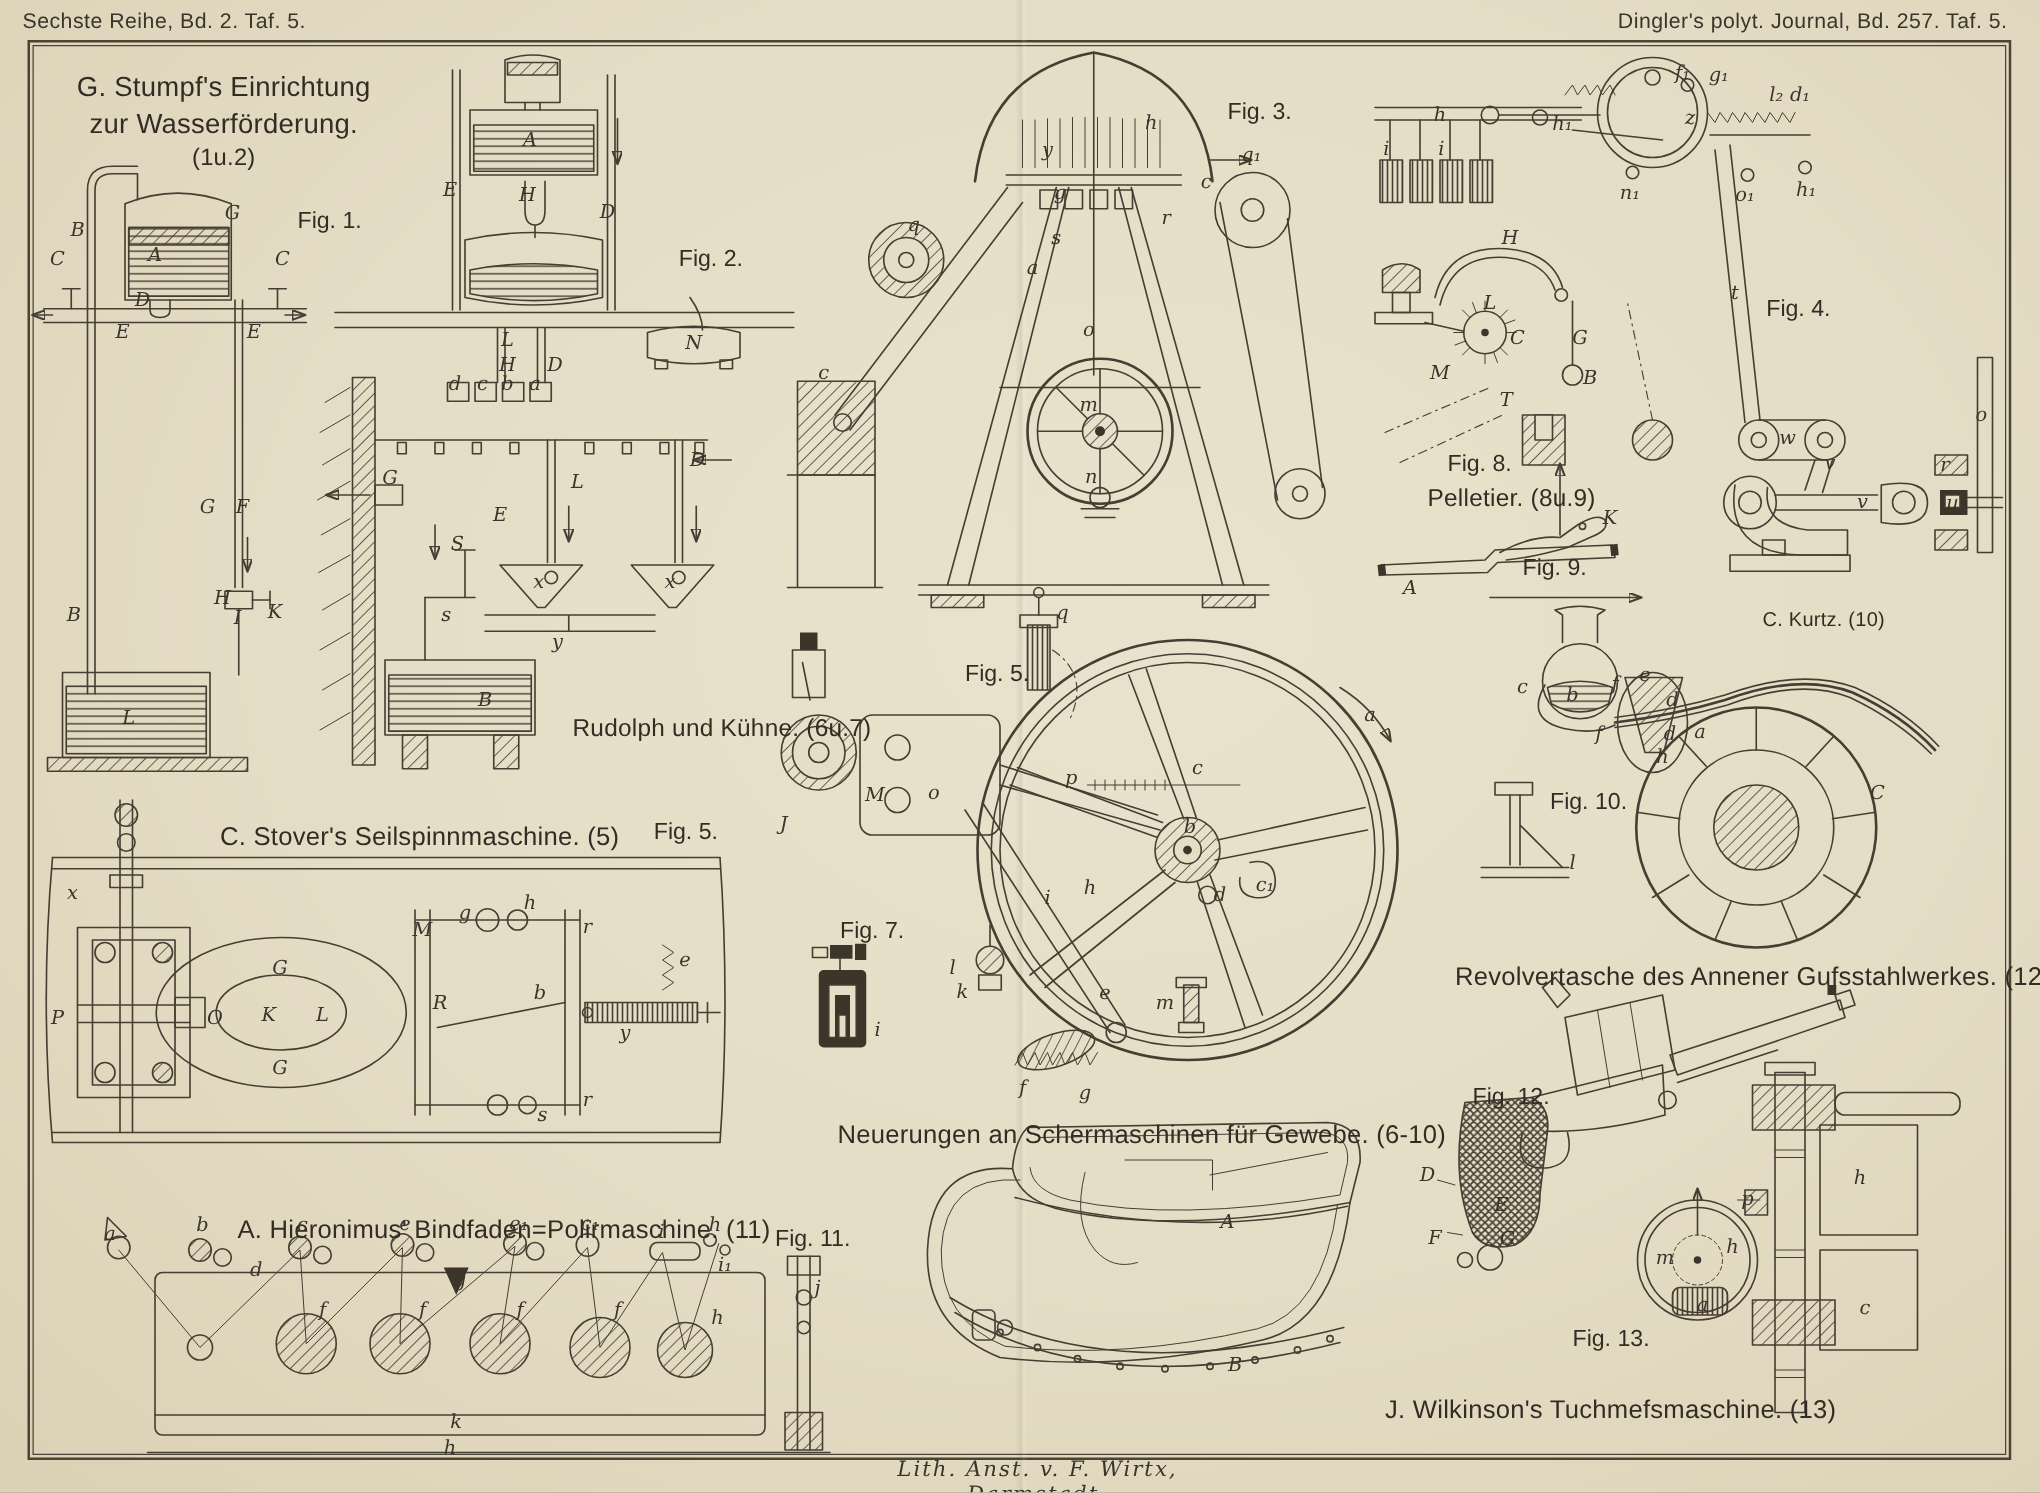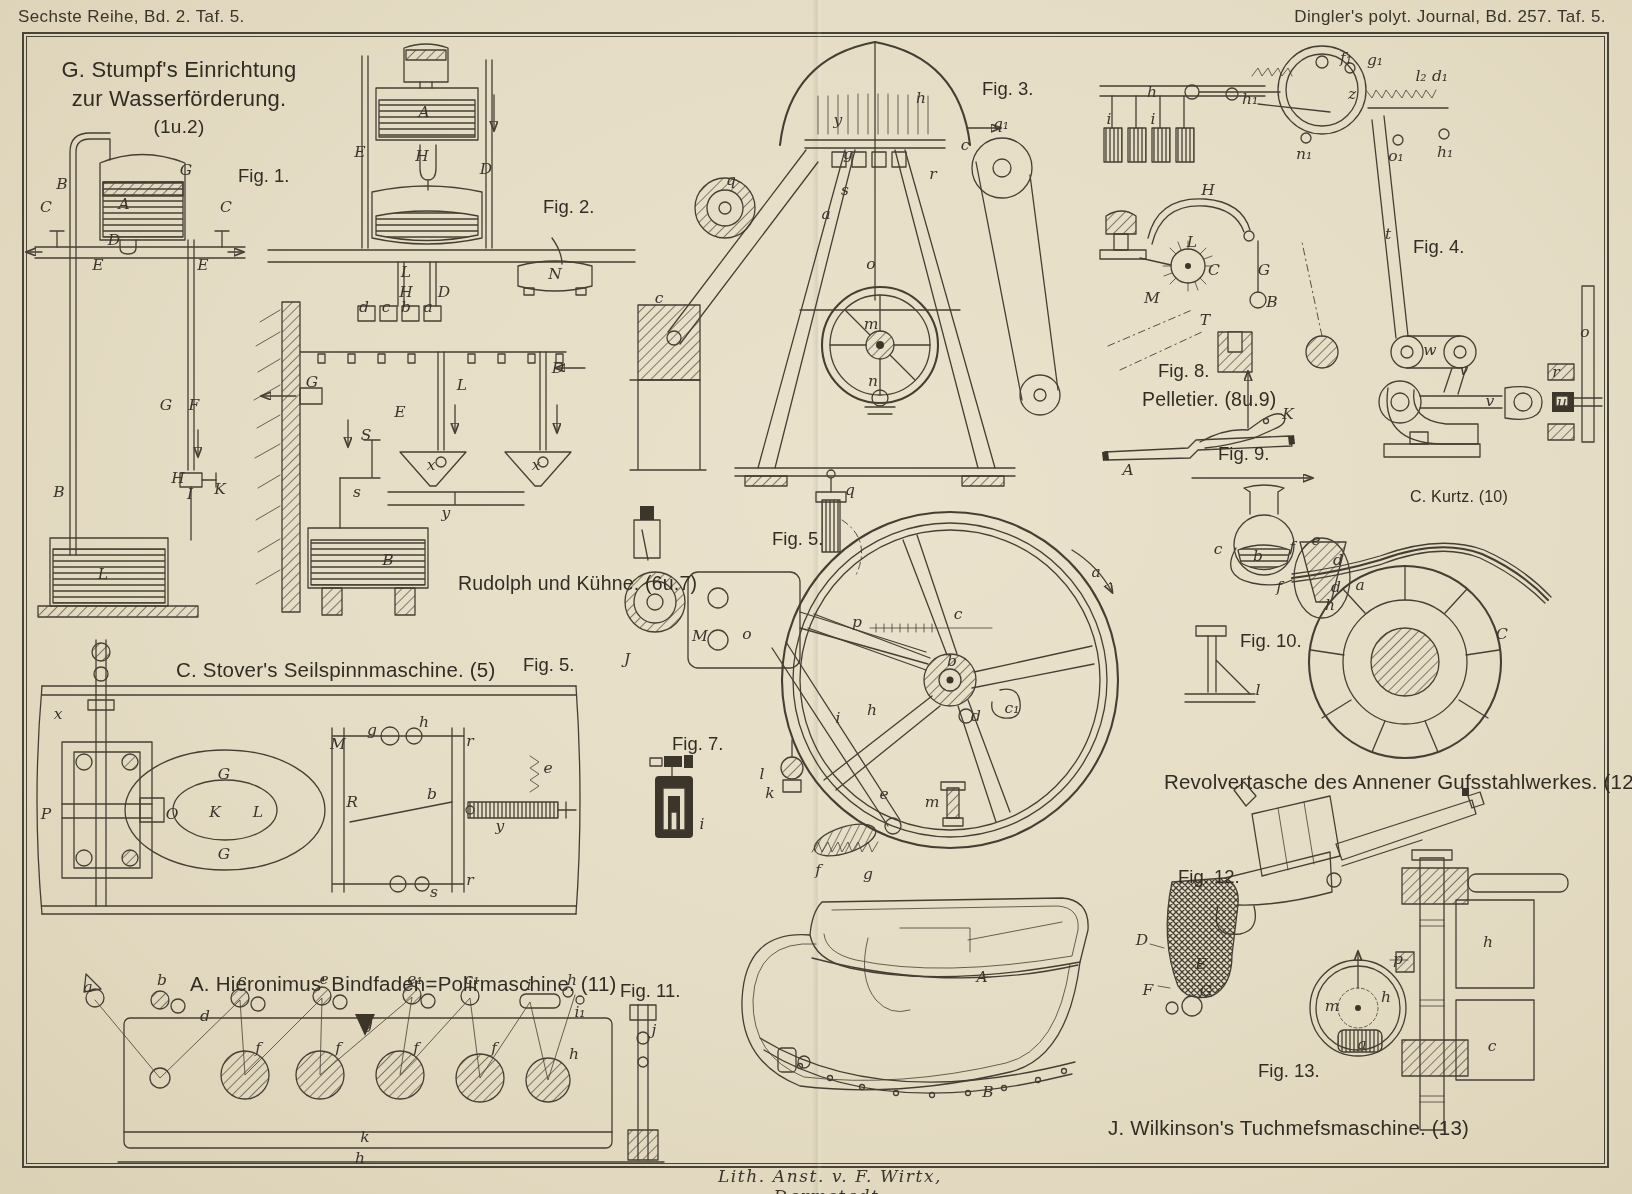--- a/index.html
+++ b/index.html
@@ -467,20 +467,21 @@
     <span class="sub">(1u.2)</span>
   </div>
 
 
   <span class="sec" style="left:176px;top:658px;">C. Stover's Seilspinnmaschine. (5)</span>
   <span class="sec" style="left:458px;top:572px;font-size:19.5px;">Rudolph und Kühne. (6u.7)</span>
   <span class="sec" style="left:1142px;top:388px;font-size:19.5px;">Pelletier. (8u.9)</span>
   <span class="sec" style="left:1400px;top:488px;font-size:16px;margin-left:10px;">C. Kurtz. (10)</span>
   <span class="sec" style="left:190px;top:972px;">A. Hieronimus' Bindfaden=Polirmaschine. (11)</span>
   <span class="sec" style="left:1164px;top:770px;">Revolvertasche des Annener Gufsstahlwerkes. (12)</span>
+  <span class="sec" style="left:670px;top:896px;">Neuerungen an Schermaschinen für Gewebe. (6-10)</span>
   <span class="sec" style="left:1108px;top:1116px;">J. Wilkinson's Tuchmefsmaschine. (13)</span>
 
   <span class="credit">Lith. Anst. v. F. Wirtx, Darmstadt.</span>
 
   <div id="labels">
       <span class="fig-label" style="left: 238px; top: 165px;">Fig. 1.</span>
       <span class="fig-label" style="left: 543px; top: 196px;">Fig. 2.</span>
       <span class="fig-label" style="left: 982px; top: 78px;">Fig. 3.</span>
       <span class="fig-label" style="left: 1413px; top: 236px;">Fig. 4.</span>
       <span class="fig-label" style="left: 523px; top: 654px;">Fig. 5.</span>

